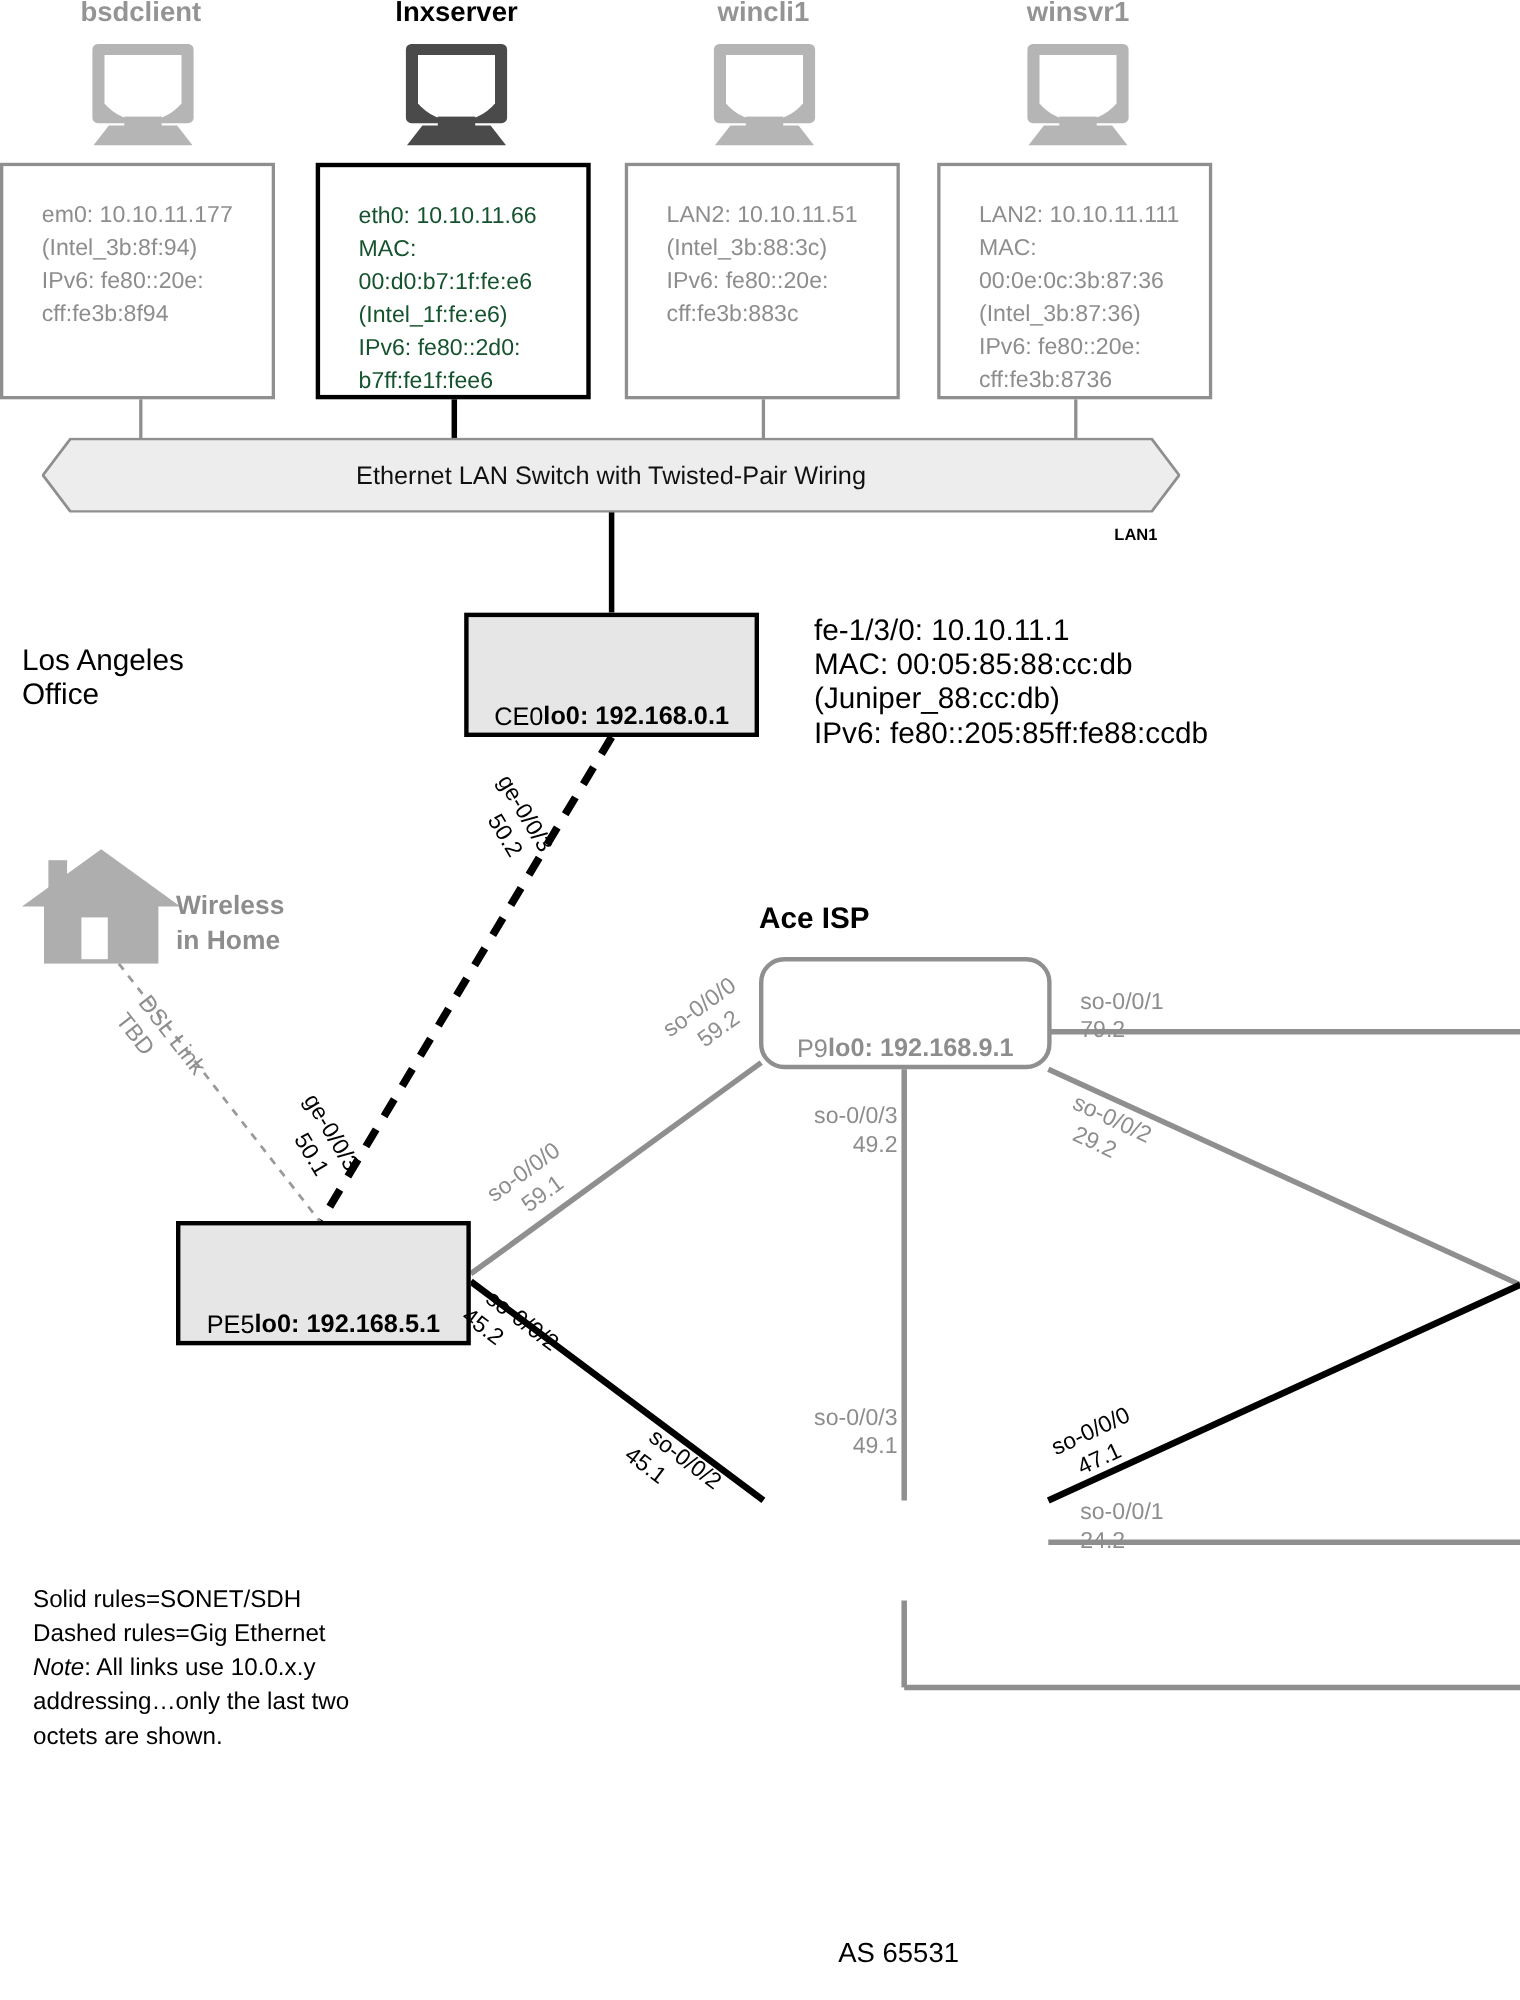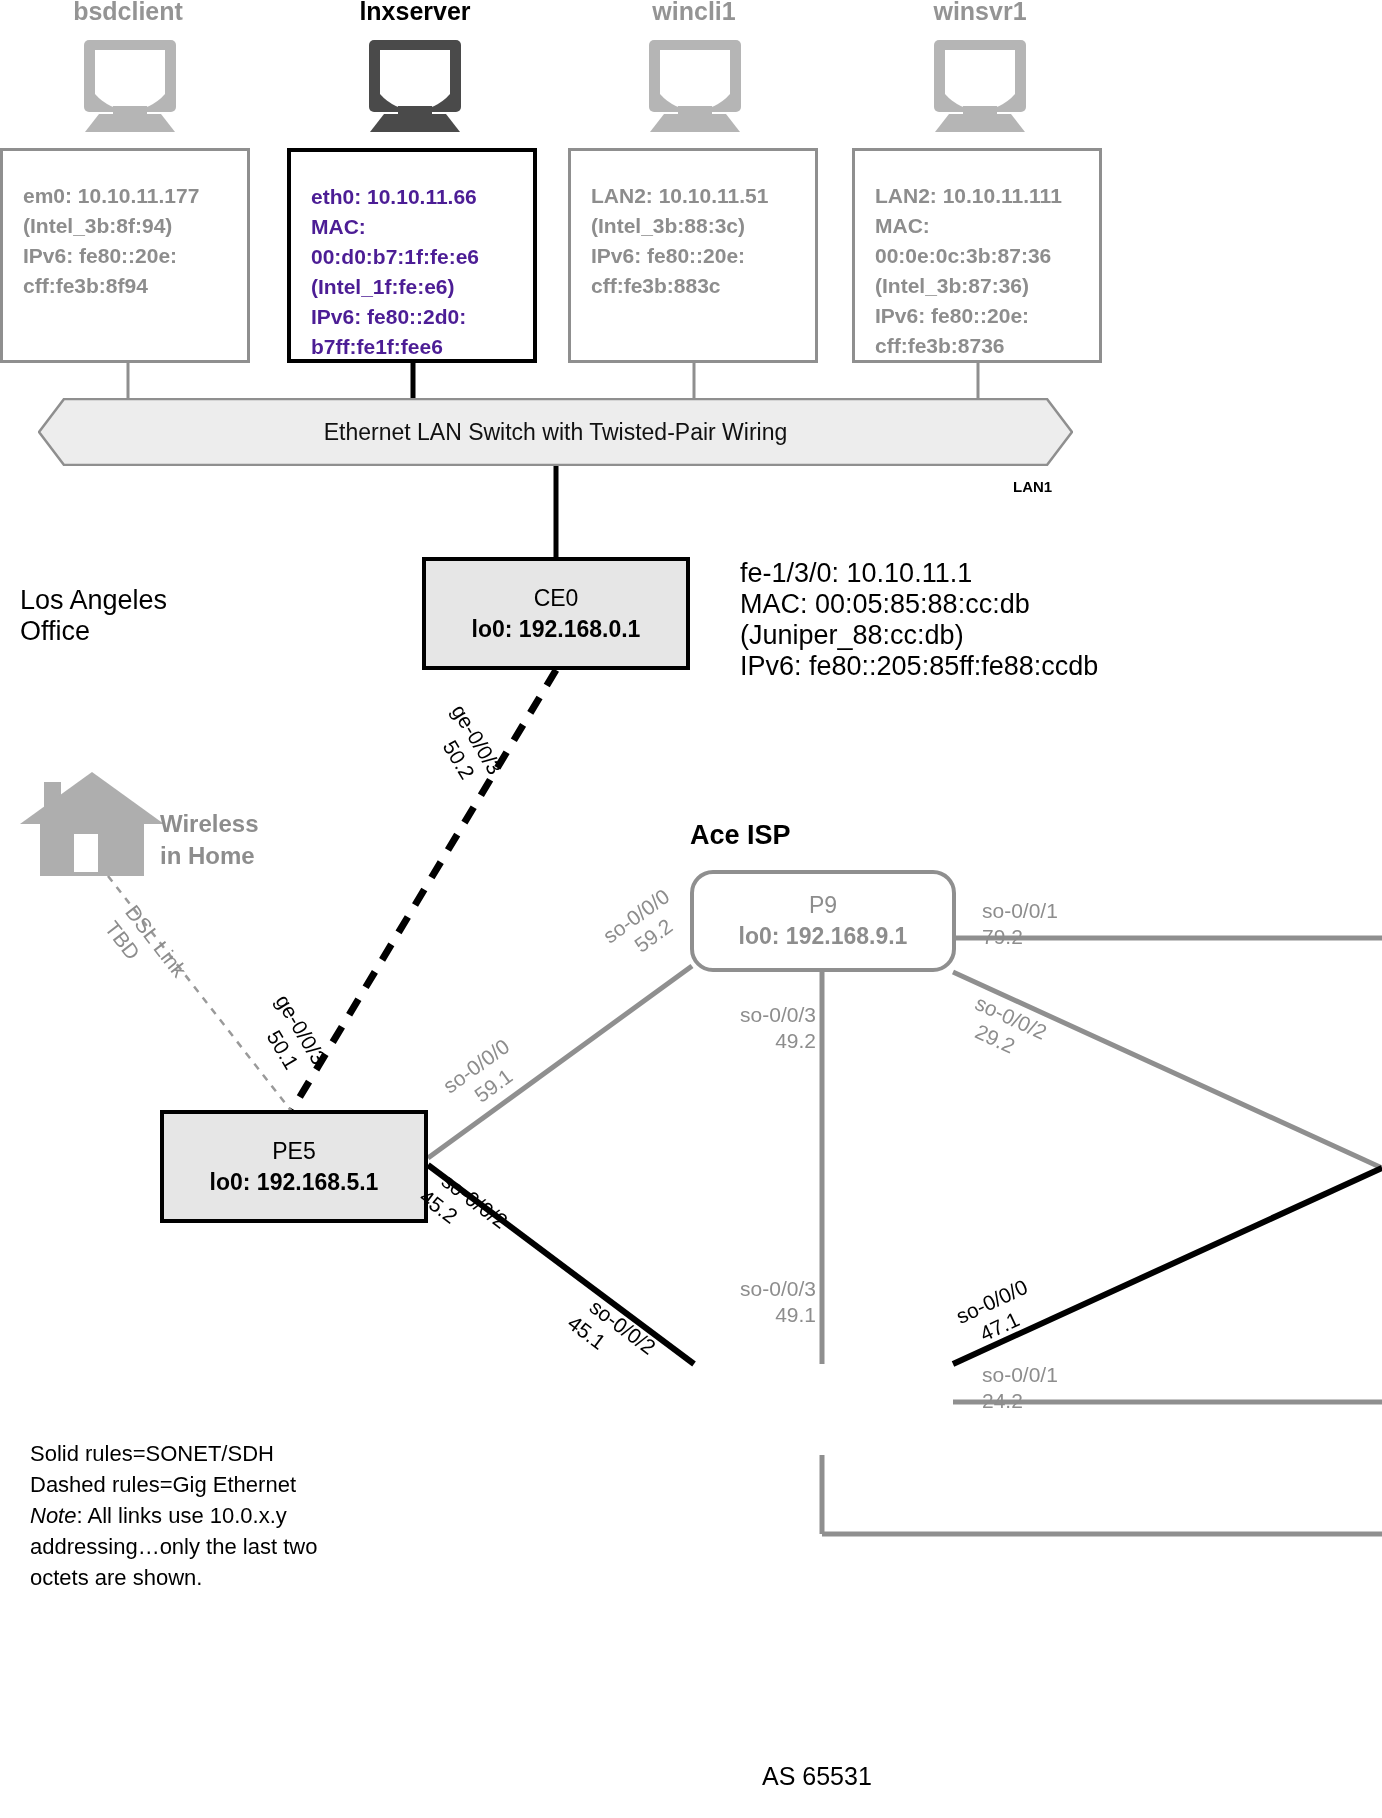--- a/index.html
+++ b/index.html
@@ -9,33 +9,33 @@
   svg.wires{position:absolute;left:0;top:0;width:1382px;height:1818px;pointer-events:none;}
 
   
   .host-title{position:absolute;font-weight:bold;font-size:25px;text-align:center;width:280px;}
   .host-title.grey{color:#949494;}
   .host-title.dark{color:#000;}
   .pc-icon{position:absolute;width:130px;height:95px;}
   .host-box{position:absolute;width:250px;height:215px;background:#fff;box-sizing:border-box;}
   .host-box.grey{border:3px solid #8f8f8f;}
   .host-box.dark{border:4px solid #000;}
-  .host-box .lines{position:absolute;left:20px;top:30px;font-size:21px;line-height:30px;font-weight:bold;}
+  .host-box .lines{position:absolute;left:35px;top:30px;font-size:21px;line-height:30px;}
   .host-box.grey .lines{color:#8d8d8d;}
-  .host-box.dark .lines{color:#4c1d95;}
+  .host-box.dark .lines{color:#14532d;}
 
   
   #switch-shape{position:absolute;left:38px;top:398px;width:1035px;height:68px;}
   #switch-label{position:absolute;left:38px;top:398px;width:1035px;height:68px;
       display:flex;align-items:center;justify-content:center;font-size:23px;color:#111;}
   #lan1-label{position:absolute;left:1013px;top:478px;font-size:15px;font-weight:bold;color:#000;}
 
   
-  .router{position:absolute;box-sizing:border-box;display:flex;flex-direction:column;
-          align-items:center;justify-content:center;}
+  .router{position:absolute;box-sizing:border-box;display:flex;flex-direction:row;
+          align-items:flex-end;justify-content:center;}
   .router.dark{border:4px solid #000;background:#e6e6e6;}
   .router.grey{border:4px solid #8f8f8f;background:#ffffff;}
   .router .rname{font-size:23px;line-height:30px;}
   .router .rloop{font-size:23px;font-weight:bold;line-height:32px;}
   .router.dark .rname,.router.dark .rloop{color:#000;}
   .router.grey .rname,.router.grey .rloop{color:#8d8d8d;}
 
   
   .plain{position:absolute;font-size:27px;line-height:31px;color:#000;}
   .bold{font-weight:bold;}

